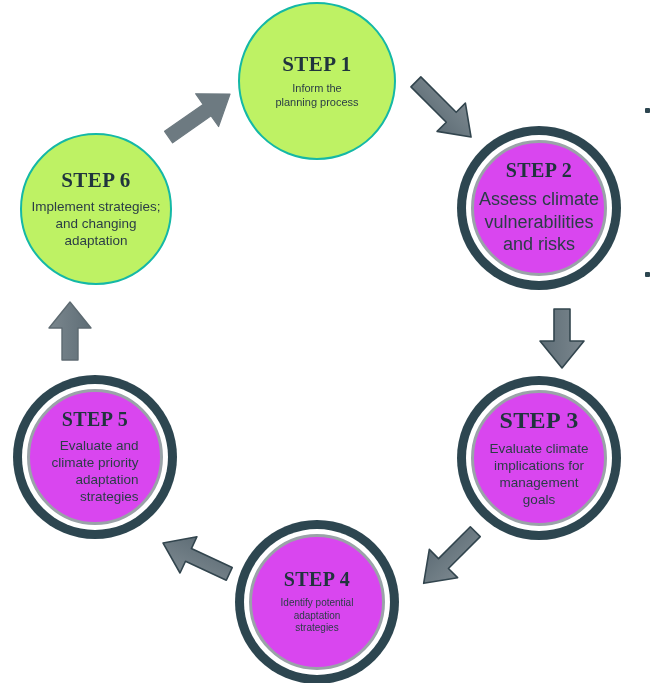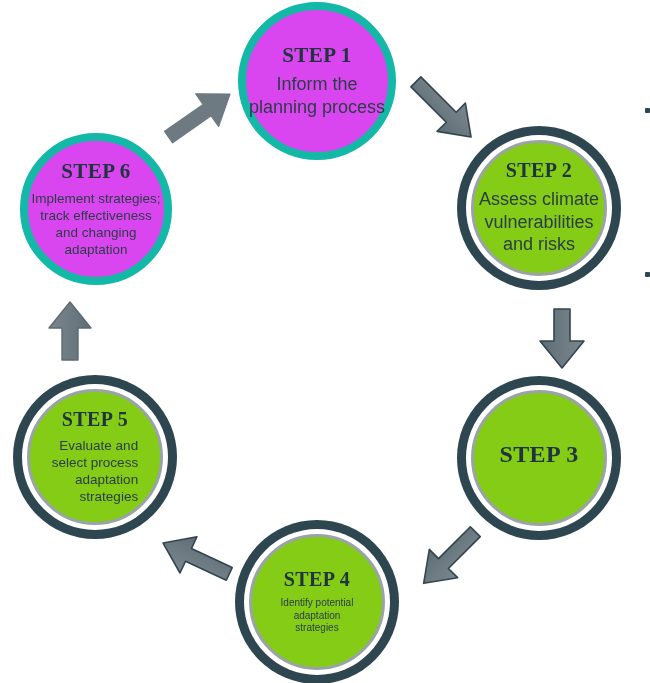--- a/index.html
+++ b/index.html
@@ -20,26 +20,26 @@
     box-sizing:border-box;
     border-radius:50%;
     display:flex;
     flex-direction:column;
     align-items:center;
     justify-content:center;
     text-align:center;
   }
   
   .node.plain{
-    background:#d946ef;
-    border:8px solid #14b8a6;
+    background:#bef264;
+    border:2px solid #14b8a6;
   }
   
   .node.ringed{
-    background:#84cc16;
+    background:#d946ef;
     border:3px solid #9aa3a8;
     box-shadow:
       0 0 0 5px #ffffff,
       0 0 0 14px #2d4650;
   }
   .node .step-title{
     font-family:"Liberation Serif", serif;
     font-weight:700;
     color:#20343d;
     letter-spacing:.4px;
@@ -47,21 +47,21 @@
     margin-bottom:7px;
   }
   .node .step-desc{
     font-family:"Liberation Sans", sans-serif;
     color:#2b3d46;
     line-height:1.26;
   }
   
   #node-step-1{left:238px;top:2px;width:158px;height:158px;}
   #node-step-1 .step-title{font-size:21px;}
-  #node-step-1 .step-desc{font-size:18px;}
+  #node-step-1 .step-desc{font-size:11px;}
 
   #node-step-6{left:20px;top:133px;width:152px;height:152px;}
   #node-step-6 .step-title{font-size:21px;text-align:right;}
   #node-step-6 .step-desc{font-size:13.5px;}
 
   #node-step-2{left:471px;top:140px;width:136px;height:136px;}
   #node-step-2 .step-title{font-size:20px;}
   #node-step-2 .step-desc{font-size:18px;}
 
   #node-step-3{left:471px;top:390px;width:136px;height:136px;}
@@ -137,46 +137,51 @@
     <div class="step-title">STEP 2</div>
     <div class="step-desc">
       <div>Assess climate</div>
       <div>vulnerabilities</div>
       <div>and risks</div>
     </div>
   </div>
 
   <div class="node ringed" id="node-step-3">
     <div class="step-title">STEP 3</div>
+    <div class="step-desc">
+      <div>Evaluate climate</div>
+      <div>implications for</div>
+      <div>management</div>
+      <div>goals</div>
+    </div>
   </div>
 
   <div class="node ringed" id="node-step-4">
     <div class="step-title">STEP 4</div>
     <div class="step-desc">
       <div>Identify potential</div>
       <div>adaptation</div>
       <div>strategies</div>
     </div>
   </div>
 
   <div class="node ringed" id="node-step-5">
     <div class="step-title">STEP 5</div>
     <div class="step-desc">
       <div>Evaluate and</div>
-      <div>select process</div>
+      <div>climate priority</div>
       <div>adaptation</div>
       <div>strategies</div>
     </div>
   </div>
 
   <div class="node plain" id="node-step-6">
     <div class="step-title">STEP 6</div>
     <div class="step-desc">
       <div>Implement strategies;</div>
-      <div>track effectiveness</div>
       <div>and changing</div>
       <div>adaptation</div>
     </div>
   </div>
 
   <div class="edge-fragment" style="left:645px;top:108px;width:5px;height:5px;"></div>
   <div class="edge-fragment" style="left:645px;top:272px;width:5px;height:5px;"></div>
 
 </div>
 

